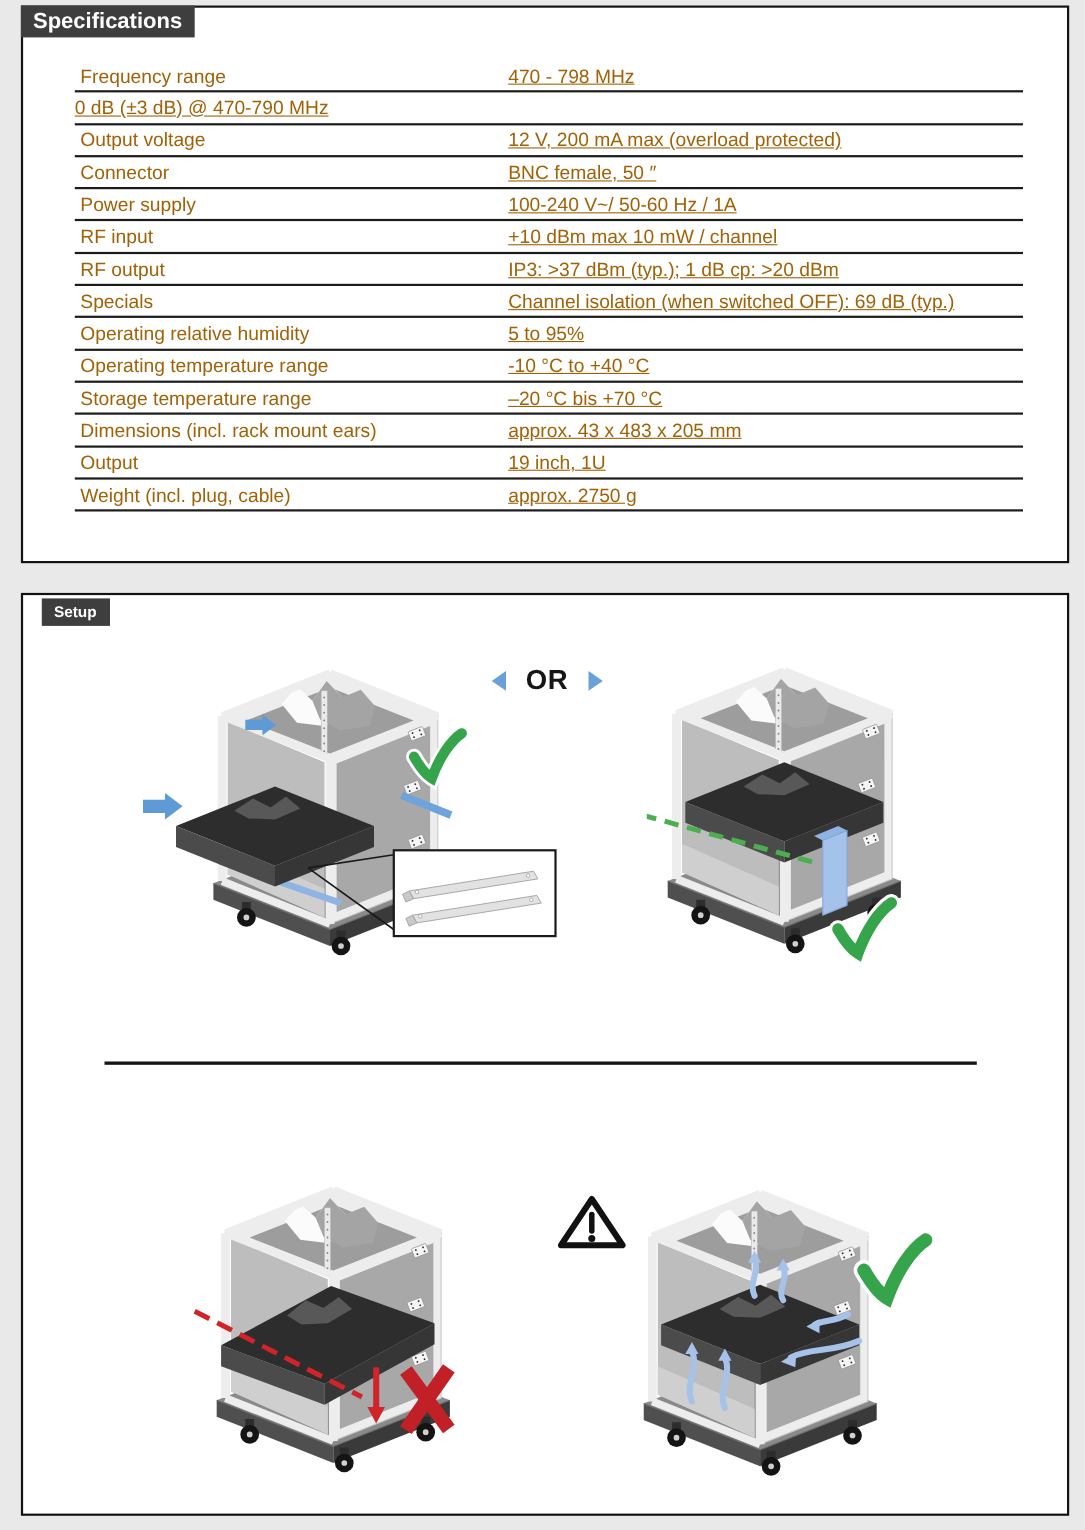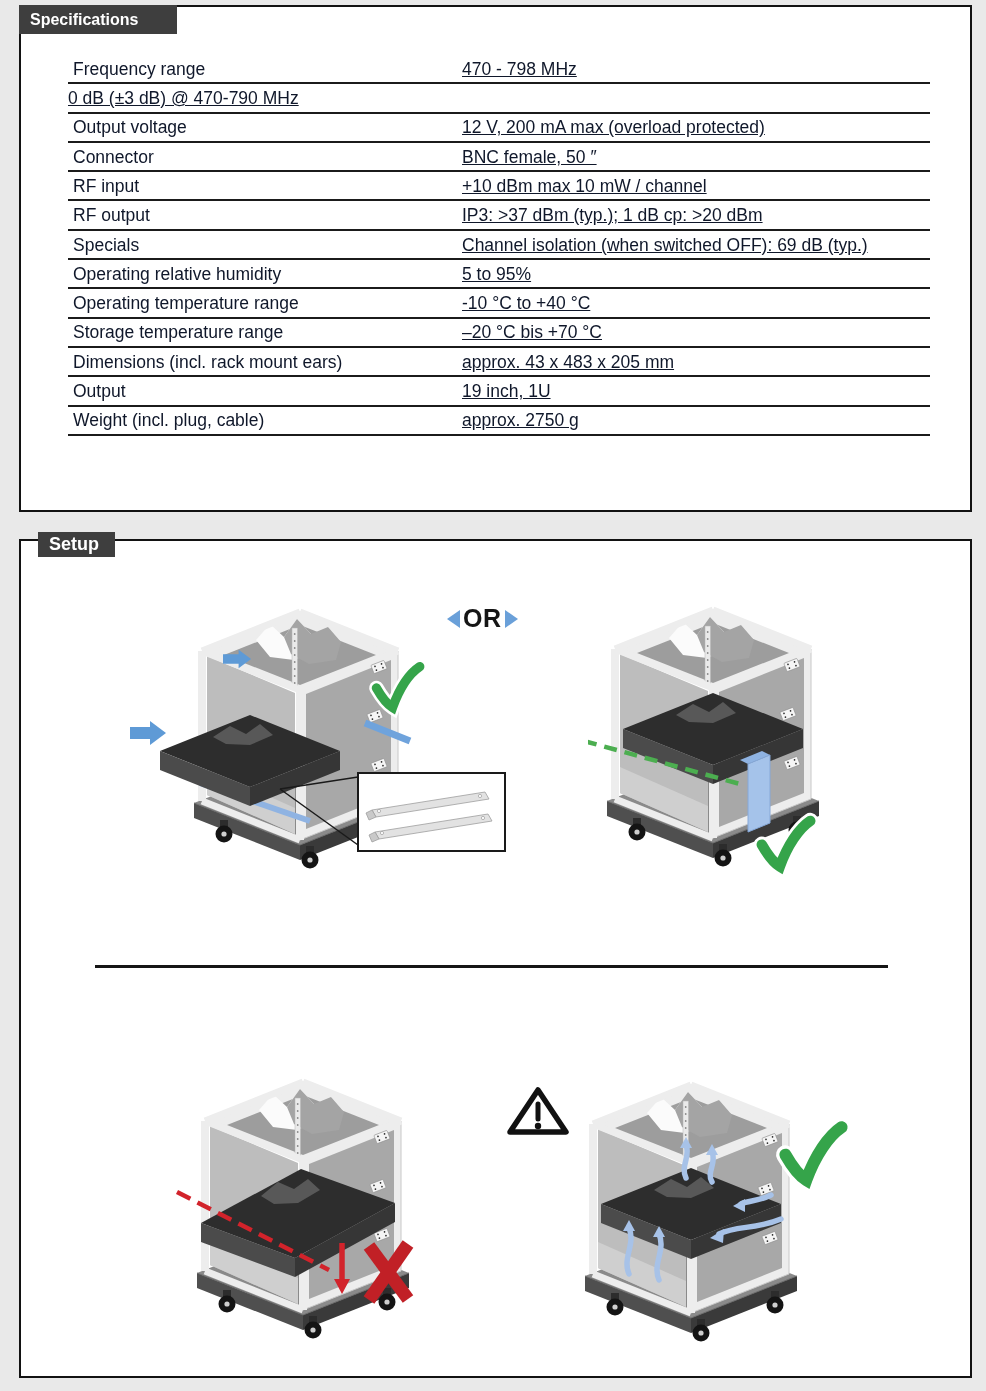--- a/index.html
+++ b/index.html
@@ -2,29 +2,29 @@
 <html><head>
 <meta charset="utf-8">
 <style>
   * { box-sizing: border-box; margin: 0; padding: 0; }
   body { background: #e9e9e9; font-family: "Liberation Sans", "DejaVu Sans", sans-serif; }
   .page { position: relative; width: 986px; height: 1391px; background: #e9e9e9; overflow: hidden; }
   .panel { position: absolute; background: #ffffff; border: 2.5px solid #121212; }
   #spec-panel { left: 19px; top: 5px; width: 953px; height: 507px; }
   #setup-panel { left: 19px; top: 539px; width: 953px; height: 839px; }
   .section-title { position: absolute; background: #3e3e3e; color: #ffffff; font-weight: bold; z-index: 3; }
-  #spec-title { left: 19px; top: 5px; width: 158px; height: 29px; font-size: 16px; line-height: 29px; padding-left: 11px; }
-  #setup-title { left: 38px; top: 532px; width: 77px; height: 25px; font-size: 18px; line-height: 25px; padding-left: 11px; }
+  #spec-title { left: 19px; top: 5px; width: 158px; height: 29px; font-size: 20px; line-height: 29px; padding-left: 11px; }
+  #setup-title { left: 38px; top: 544px; width: 62px; height: 25px; font-size: 14px; line-height: 25px; padding-left: 11px; }
   #spec-table { position: absolute; left: 68px; top: 55px; width: 862px; z-index: 2; }
   .spec-row { display: flex; height: 29.3px; border-bottom: 2px solid #1b1b1b; align-items: flex-end; }
-  .spec-label, .spec-value { font-size: 17.5px; color: #0f172a; padding-bottom: 4px; line-height: 1; white-space: nowrap; }
+  .spec-label, .spec-value { font-size: 17.5px; color: #a16207; padding-bottom: 4px; line-height: 1; white-space: nowrap; }
   .spec-label { width: 394px; flex: none; padding-left: 5px; }
   .spec-value { flex: 1; text-decoration: underline; }
   .diagram { position: absolute; }
-  #or-sep { position: absolute; left: 447px; top: 604px; display: flex; align-items: center; gap: 3px; z-index: 2; }
+  #or-sep { position: absolute; left: 447px; top: 604px; display: flex; align-items: center; gap: 18px; z-index: 2; }
   #or-sep .tri { width: 0; height: 0; border-top: 9px solid transparent; border-bottom: 9px solid transparent; }
   #or-sep .tri-l { border-right: 13px solid #6aa0d9; }
   #or-sep .tri-r { border-left: 13px solid #6aa0d9; }
   #or-sep .or-text { font-size: 25px; font-weight: bold; color: #151515; letter-spacing: 0.5px; }
   #divider { position: absolute; left: 95px; top: 965px; width: 793px; height: 3px; background: #151515; }
 </style>
 </head>
 <body>
 
 <div class="page">
@@ -130,20 +130,24 @@
       <div class="spec-row">
         <div class="spec-label">Output voltage</div>
         <div class="spec-value">12 V, 200 mA max (overload protected)</div>
       </div>
 
       <div class="spec-row">
         <div class="spec-label">Connector</div>
         <div class="spec-value">BNC female, 50 ″</div>
       </div>
 
+      <div class="spec-row">
+        <div class="spec-label">Power supply</div>
+        <div class="spec-value">100-240 V~/ 50-60 Hz / 1A</div>
+      </div>
 
       <div class="spec-row">
         <div class="spec-label">RF input</div>
         <div class="spec-value">+10 dBm max 10 mW / channel</div>
       </div>
 
       <div class="spec-row">
         <div class="spec-label">RF output</div>
         <div class="spec-value">IP3: &gt;37 dBm (typ.); 1 dB cp: &gt;20 dBm</div>
       </div>

